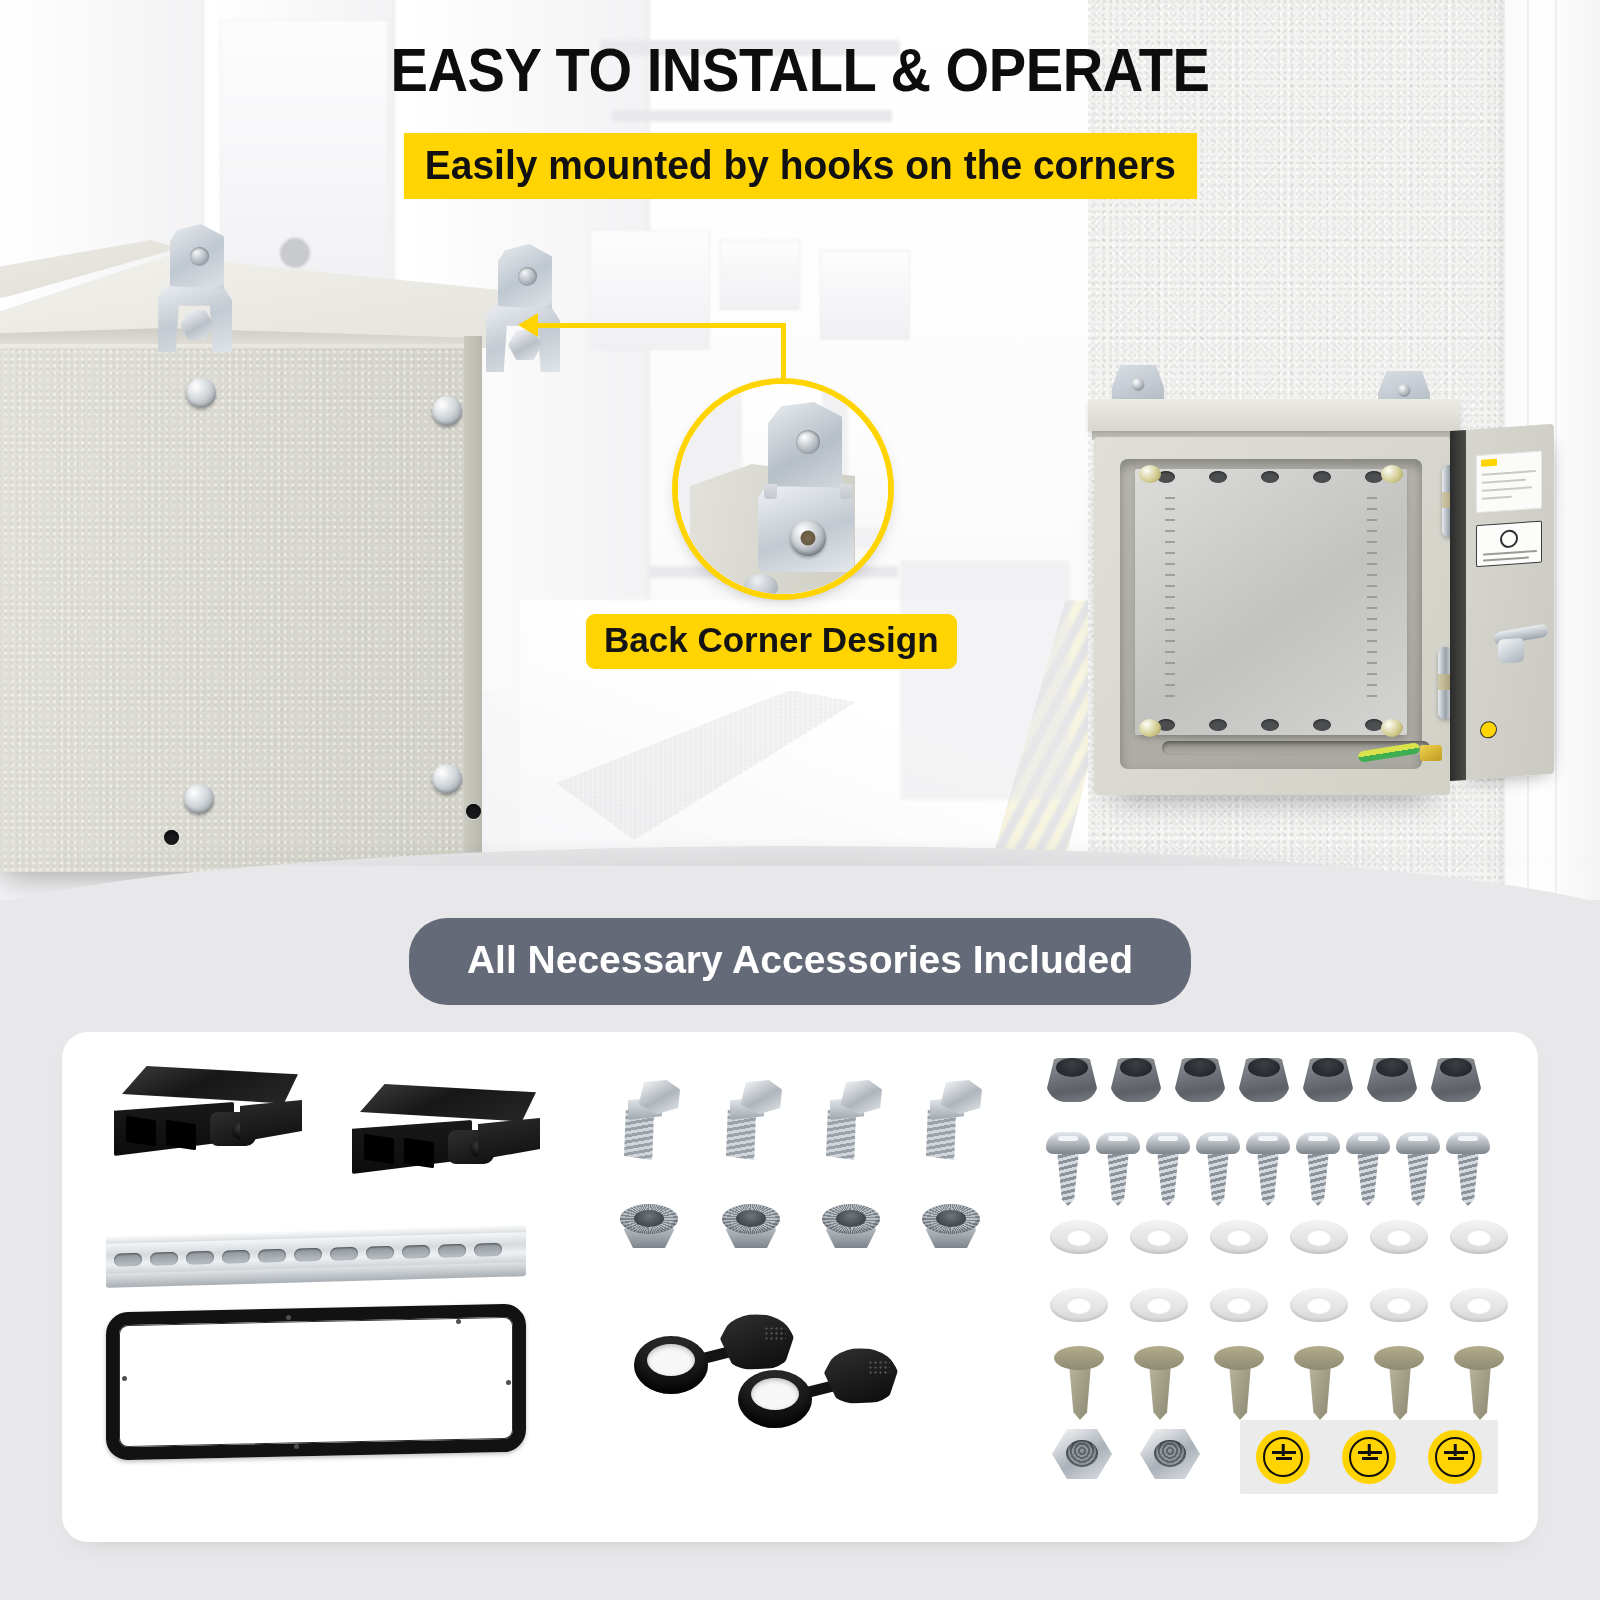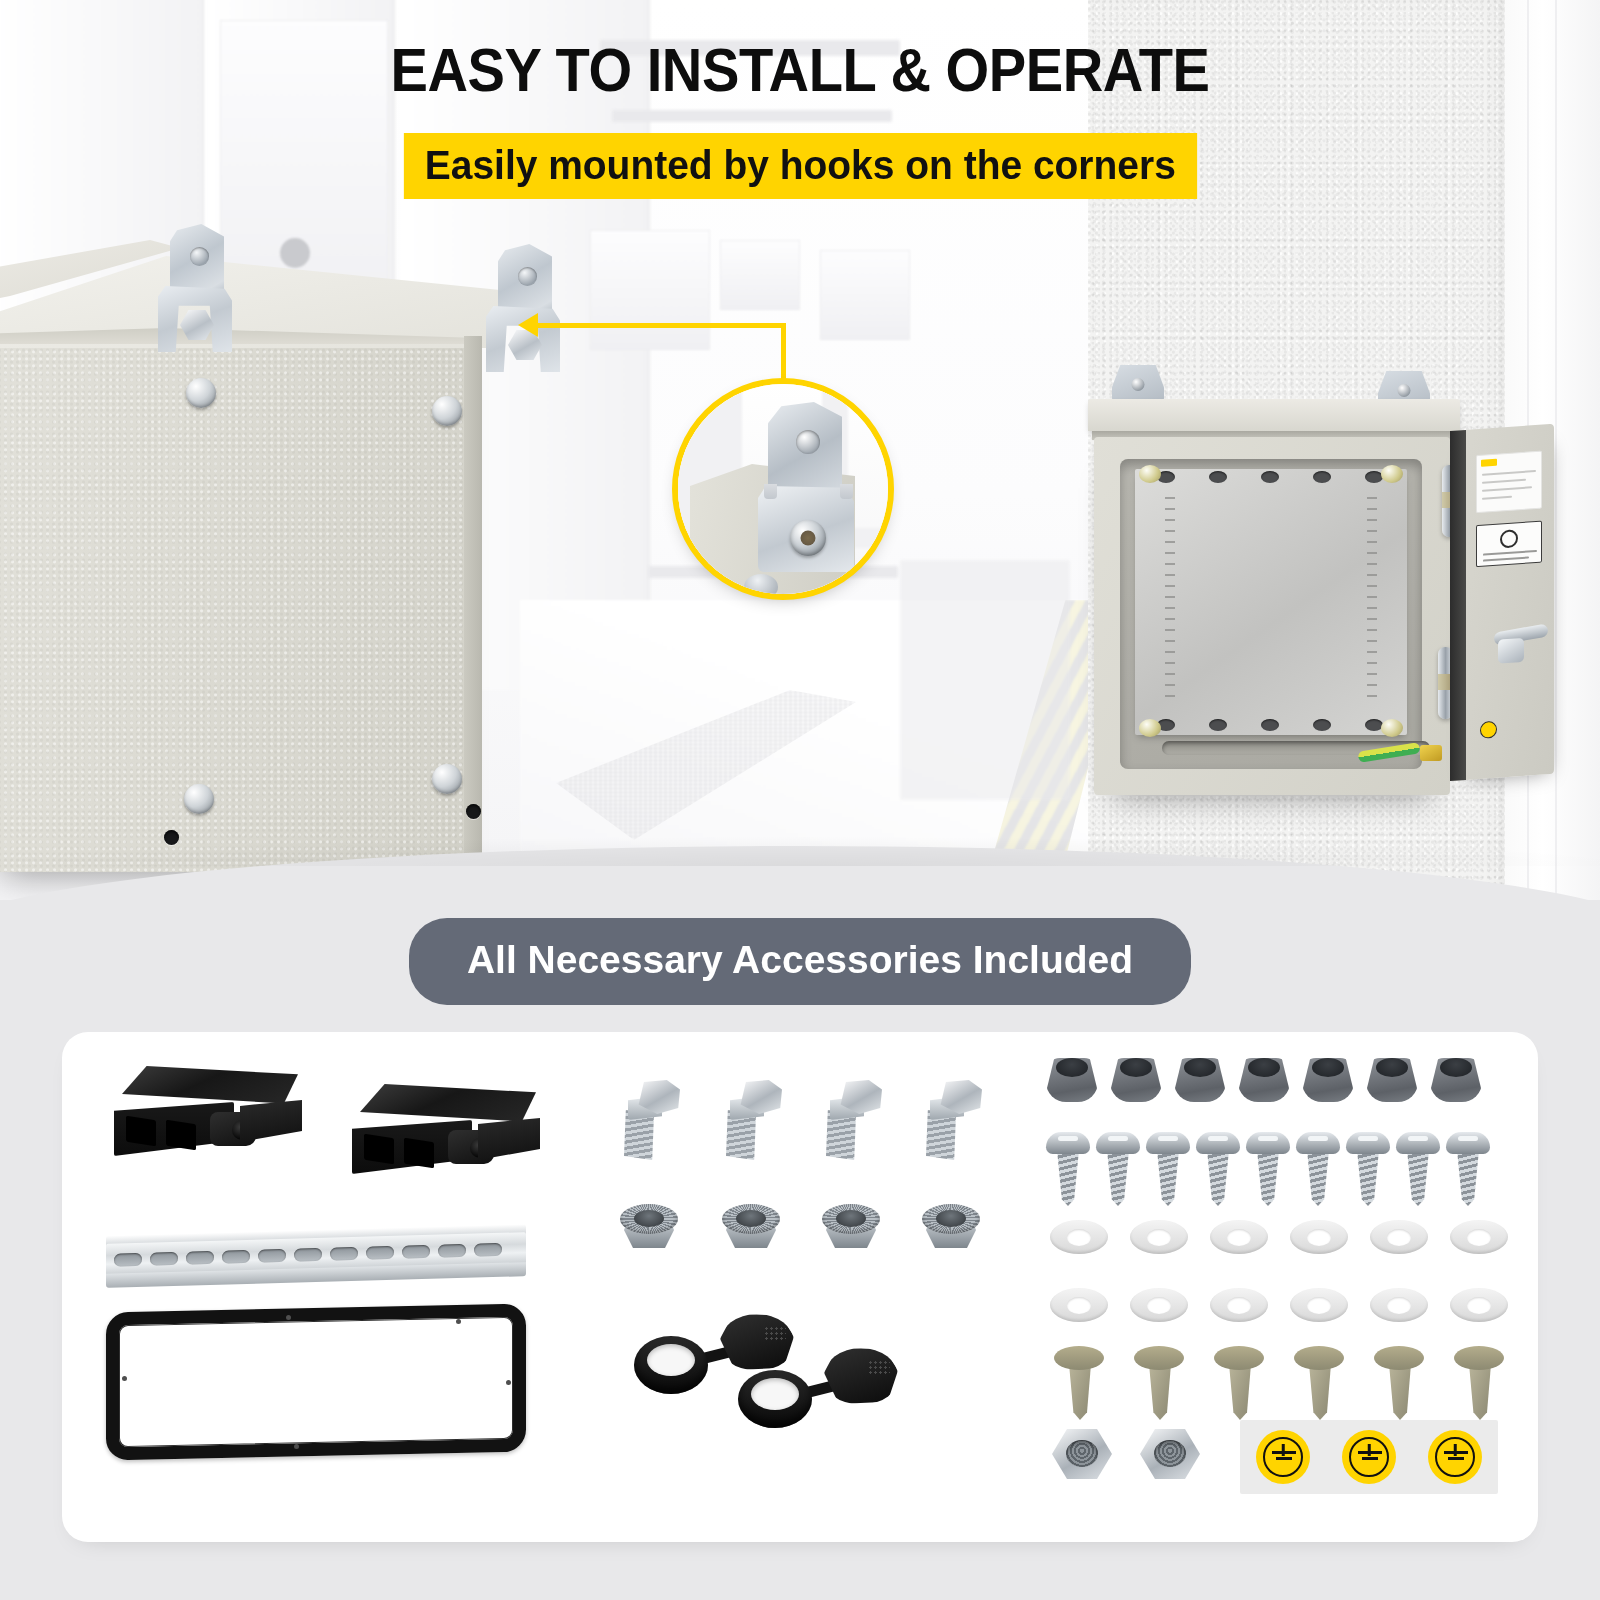--- a/index.html
+++ b/index.html
@@ -727,20 +727,21 @@
       <div class="mg-plate"></div>
       <div class="mg-plate-hole"></div>
       <div class="mg-foot"></div>
       <div class="mg-notchL"></div>
         <div class="mg-notchR"></div>
       <div class="mg-screw"></div>
       <div class="mg-lowscrew"></div>
     </div>
   </div>
 
+  <div class="badge badge-backcorner">Back Corner Design</div>
 
   <div class="encl-right">
     <div class="er-hook" style="left:40px;top:0;">
         <i></i>
       </div>
     <div class="er-hook" style="left:306px;top:6px;">
         <i></i>
       </div>
     <div class="er-cap"></div>
     <div class="er-body">

